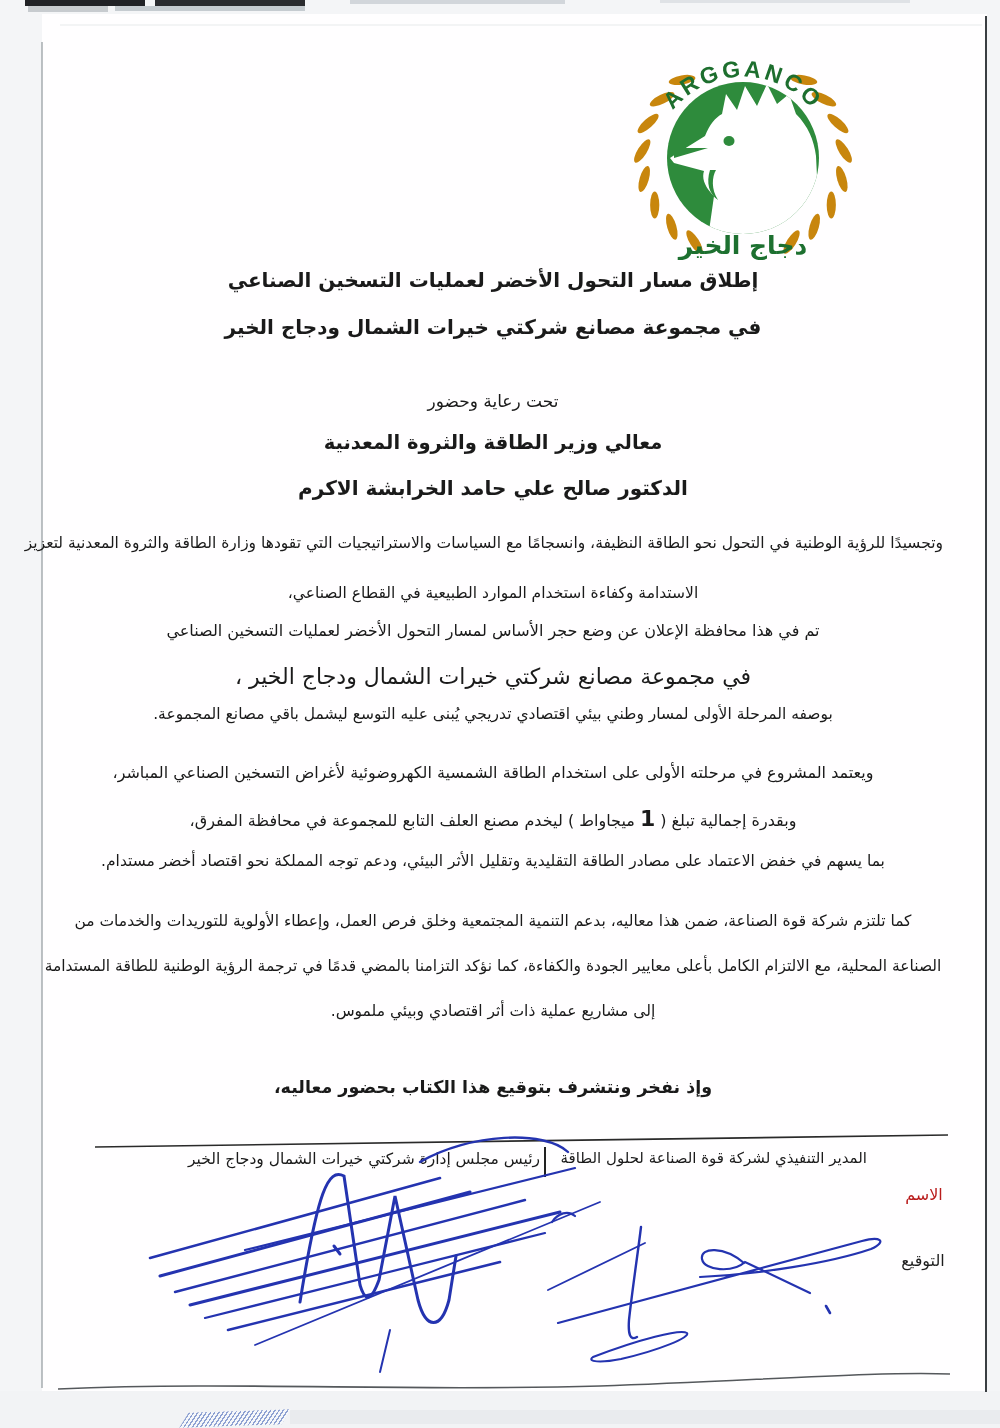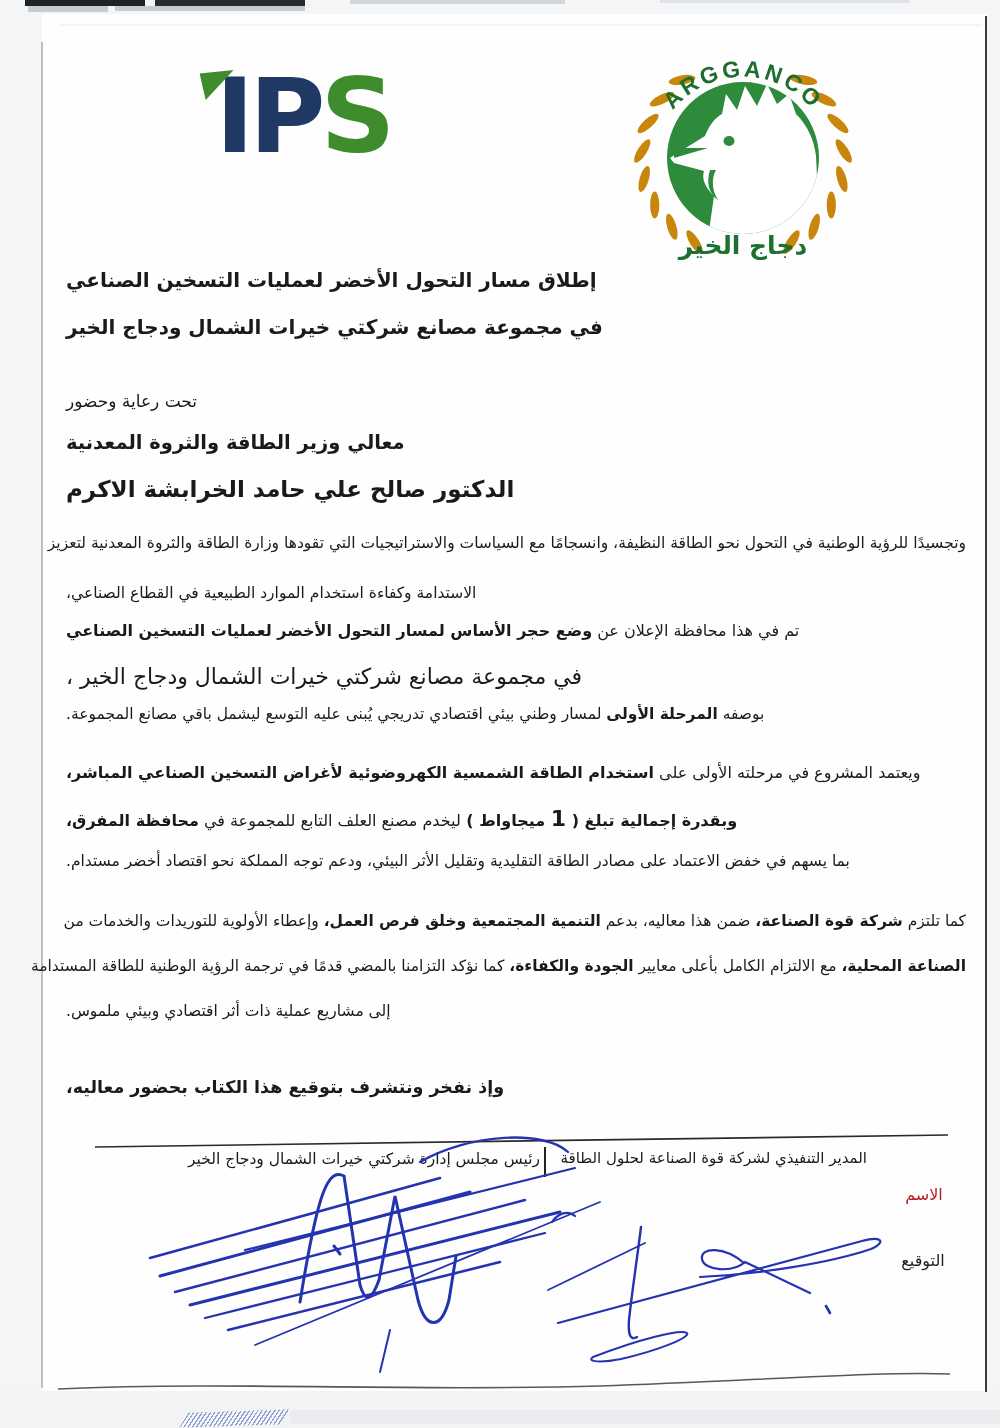--- a/index.html
+++ b/index.html
@@ -27,28 +27,28 @@
      font-weight:bold;font-size:104px;line-height:104px;letter-spacing:-5px;}
   .ips-ip{color:#1f3864;}
   .ips-s{color:#3f8c2d;}
   .ips-tri{position:absolute;left:-16px;top:6px;width:34px;height:30px;background:#3f8c2d;
      clip-path:polygon(0 12%,100% 0,18% 100%);}
   .ips-tagline{font-family:"Liberation Sans","DejaVu Sans",sans-serif;font-weight:bold;
      font-size:17.5px;line-height:27px;color:#242b33;letter-spacing:.6px;margin-top:10px;}
   
   .arg-logo{position:absolute;left:610px;top:44px;z-index:2;}
   
-  .line{position:absolute;left:66px;width:900px;text-align:left;direction:rtl;
+  .line{position:absolute;left:43px;width:900px;text-align:center;direction:rtl;
      color:#1a1a1a;z-index:3;white-space:nowrap;}
-  .b{font-weight:bold;}
+  .b{font-weight:normal;}
   .t1{top:268px;font-size:20px;font-weight:bold;}
   .t2{top:315px;font-size:20px;font-weight:bold;}
   .pat{top:391px;font-size:17px;}
   .mt{top:431px;font-size:19.5px;font-weight:bold;}
-  .mn{top:476px;font-size:23px;font-weight:bold;}
+  .mn{top:476px;font-size:20px;font-weight:bold;}
   .p1a{top:534px;font-size:15.5px;}
   .p1b{top:584px;font-size:15.5px;}
   .p2a{top:621px;font-size:16px;}
   .p2b{top:664px;font-size:22px;font-weight:normal;}
   .p2c{top:705px;font-size:15.5px;}
   .p3a{top:763px;font-size:16px;}
   .p3b{top:806px;font-size:16px;}
   .p3c{top:852px;font-size:15.5px;}
   .p4a{top:912px;font-size:15.5px;}
   .p4b{top:957px;font-size:15.5px;}
@@ -81,23 +81,20 @@
 
 <svg class="bg-svg" width="1000" height="1428" viewBox="0 0 1000 1428">
   <line x1="42" y1="42" x2="42" y2="1388" stroke="#9aa0a5" stroke-width="1.3"></line>
   <line x1="986" y1="16" x2="986" y2="1392" stroke="#3a3e42" stroke-width="2"></line>
   <line x1="60" y1="25" x2="982" y2="25" stroke="#e7eaec" stroke-width="1.2"></line>
   <path d="M58,1389 C240,1381 400,1392 600,1386 C750,1381 880,1371 950,1374" fill="none" stroke="#55585c" stroke-width="1.6"></path>
   <path d="M95,1147 L948,1135" fill="none" stroke="#2a2a2a" stroke-width="1.7"></path>
 </svg>
 
 <div class="ips-logo">
-  <div class="ips-word">
-    <span class="ips-tri"></span><span class="ips-ip">IP</span><span class="ips-s">S</span>
-  </div>
 </div>
 
 <div class="arg-logo">
 <svg width="262" height="216" viewBox="0 0 262 216">
   <defs>
     <clipPath id="circClip">
           <circle cx="133" cy="114" r="76"></circle>
         </clipPath>
     <path id="argArc" d="M 45,104 A 90,90 0 0 1 221,104" fill="none"></path>
     <ellipse id="leaf" cx="0" cy="0" rx="13.5" ry="4.6" fill="#c8860d"></ellipse>

